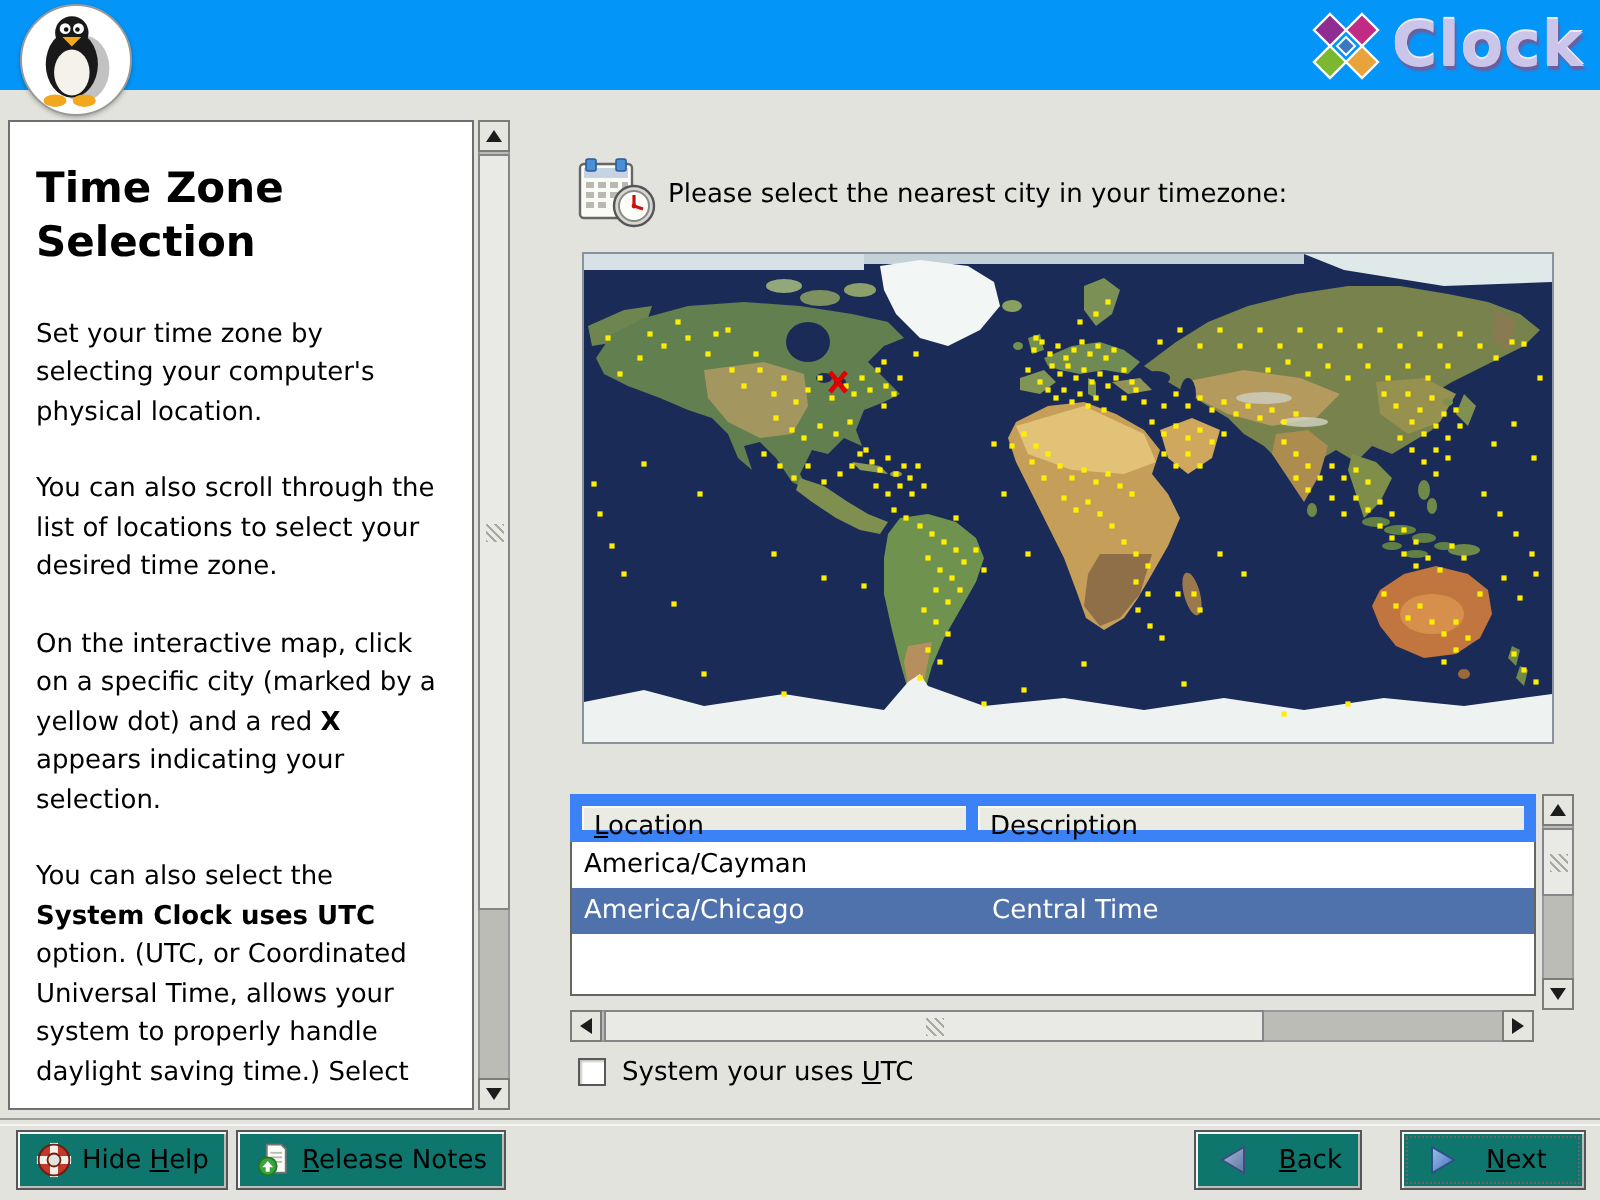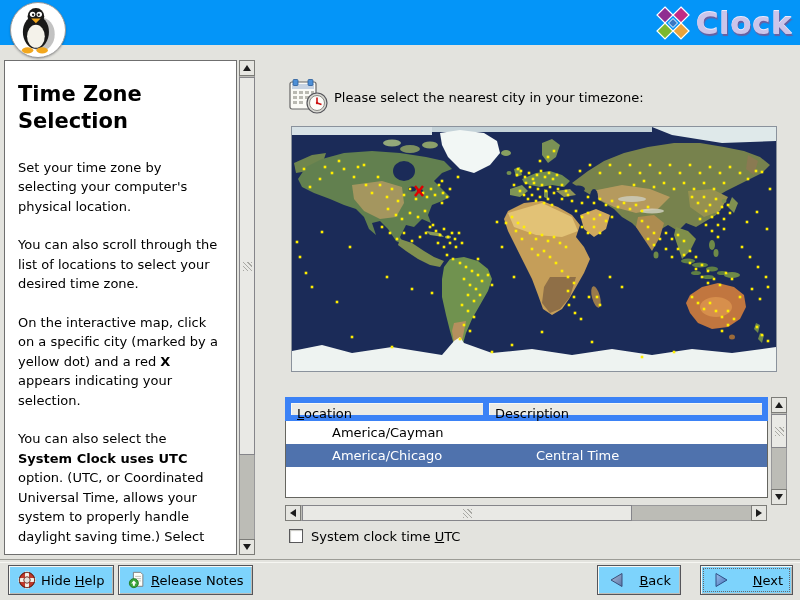--- a/index.html
+++ b/index.html
@@ -63,43 +63,43 @@
     background:#ebebe6;border:6px solid #3b82f6;box-sizing:border-box;
     font-size:13px;color:#000;padding:3px 0 0 6px;
     box-shadow:inset 1px 1px 0 #f8f8f4;
   }
   .tz-hcell.loc{width:204px;}
   .tz-hcell.desc{width:279px;border-left:none;}
   .tz-body{
     position:absolute;left:285px;top:421px;width:483px;height:77px;background:#fff;
     border:1px solid #65655f;border-top:none;box-sizing:border-box;overflow:hidden;
   }
-  .tz-row{height:23px;display:flex;align-items:center;font-size:13px;color:#000;padding-left:40px;}
+  .tz-row{height:23px;display:flex;align-items:center;font-size:13px;color:#000;}
   .tz-row .c-loc{width:198px;padding-left:6px;white-space:nowrap;overflow:hidden;}
   .tz-row .c-desc{flex:1;padding-left:6px;white-space:nowrap;overflow:hidden;}
   .tz-row.selected{background:#4f72ad;color:#fff;}
   .mn{text-decoration:underline;}
   
   .utc-box{
     position:absolute;left:289px;top:529px;width:14px;height:14px;background:#fff;
     border:1px solid #58585a;box-sizing:border-box;box-shadow:inset 1px 1px 1px #c9c9c4;
   }
   .utc-label{position:absolute;left:311px;top:529px;font-size:13px;color:#000;}
   
   .separator{position:absolute;left:0;top:559px;width:800px;height:2px;border-top:1px solid #9c9c96;border-bottom:1px solid #f6f6f2;}
   .btn{
     position:absolute;top:565px;height:30px;box-sizing:border-box;
-    border:1px solid #55555a;background:#7dd3fc;
+    border:1px solid #55555a;background:#0f766e;
     display:flex;align-items:center;gap:5px;padding:0 9px;font-size:13px;color:#000;
     box-shadow:inset 1px 1px 0 #f7f7f3, inset -1px -1px 0 #bdbdb7;
   }
   .btn-hide-help{left:8px;}
   .btn-release-notes{left:118px;}
   .btn-back{left:597px;width:84px;justify-content:flex-end;padding-left:0;gap:14px;}
-  .btn-next{left:700px;width:93px;justify-content:space-between;padding-left:12px;gap:14px;outline:1px dotted #66666a;outline-offset:-4px;}
+  .btn-next{left:700px;width:93px;justify-content:flex-start;padding-left:12px;gap:14px;outline:1px dotted #66666a;outline-offset:-4px;}
 </style>
 </head>
 <body>
 
 <div class="banner"></div>
 
 <div class="tux-badge">
   <svg width="44" height="48" viewBox="0 0 40 46">
     <ellipse cx="23" cy="27" rx="13" ry="16" fill="#c2c2c2"></ellipse>
     <ellipse cx="18" cy="25" rx="12.5" ry="16" fill="#191919"></ellipse>
@@ -579,21 +579,21 @@
     <div class="tri-left"></div>
   </div>
 <div class="sb-thumb" style="left:302px;top:505px;width:330px;height:16px;">
     <div class="grip"></div>
   </div>
 <div class="sb-btn" style="left:751px;top:505px;width:16px;height:16px;">
     <div class="tri-right"></div>
   </div>
 
 <div class="utc-box"></div>
-<div class="utc-label"><span>System clock time </span><span class="mn">U</span><span>TC</span></div>
+<div class="utc-label"><span>System your uses </span><span class="mn">U</span><span>TC</span></div>
 
 <div class="separator"></div>
 
 <div class="btn btn-hide-help">
   <svg width="18" height="18" viewBox="0 0 20 20">
     <circle cx="10" cy="10" r="8.5" fill="#c0392b" stroke="#6d1f12" stroke-width="1"></circle>
     <rect x="7.8" y="0.5" width="4.4" height="19" fill="#f2f0e8"></rect>
     <rect x="0.5" y="7.8" width="19" height="4.4" fill="#f2f0e8"></rect>
     <circle cx="10" cy="10" r="8.5" fill="none" stroke="#6d1f12" stroke-width="1"></circle>
     <circle cx="10" cy="10" r="3.6" fill="#e3e3de" stroke="#6d1f12" stroke-width="1"></circle>

